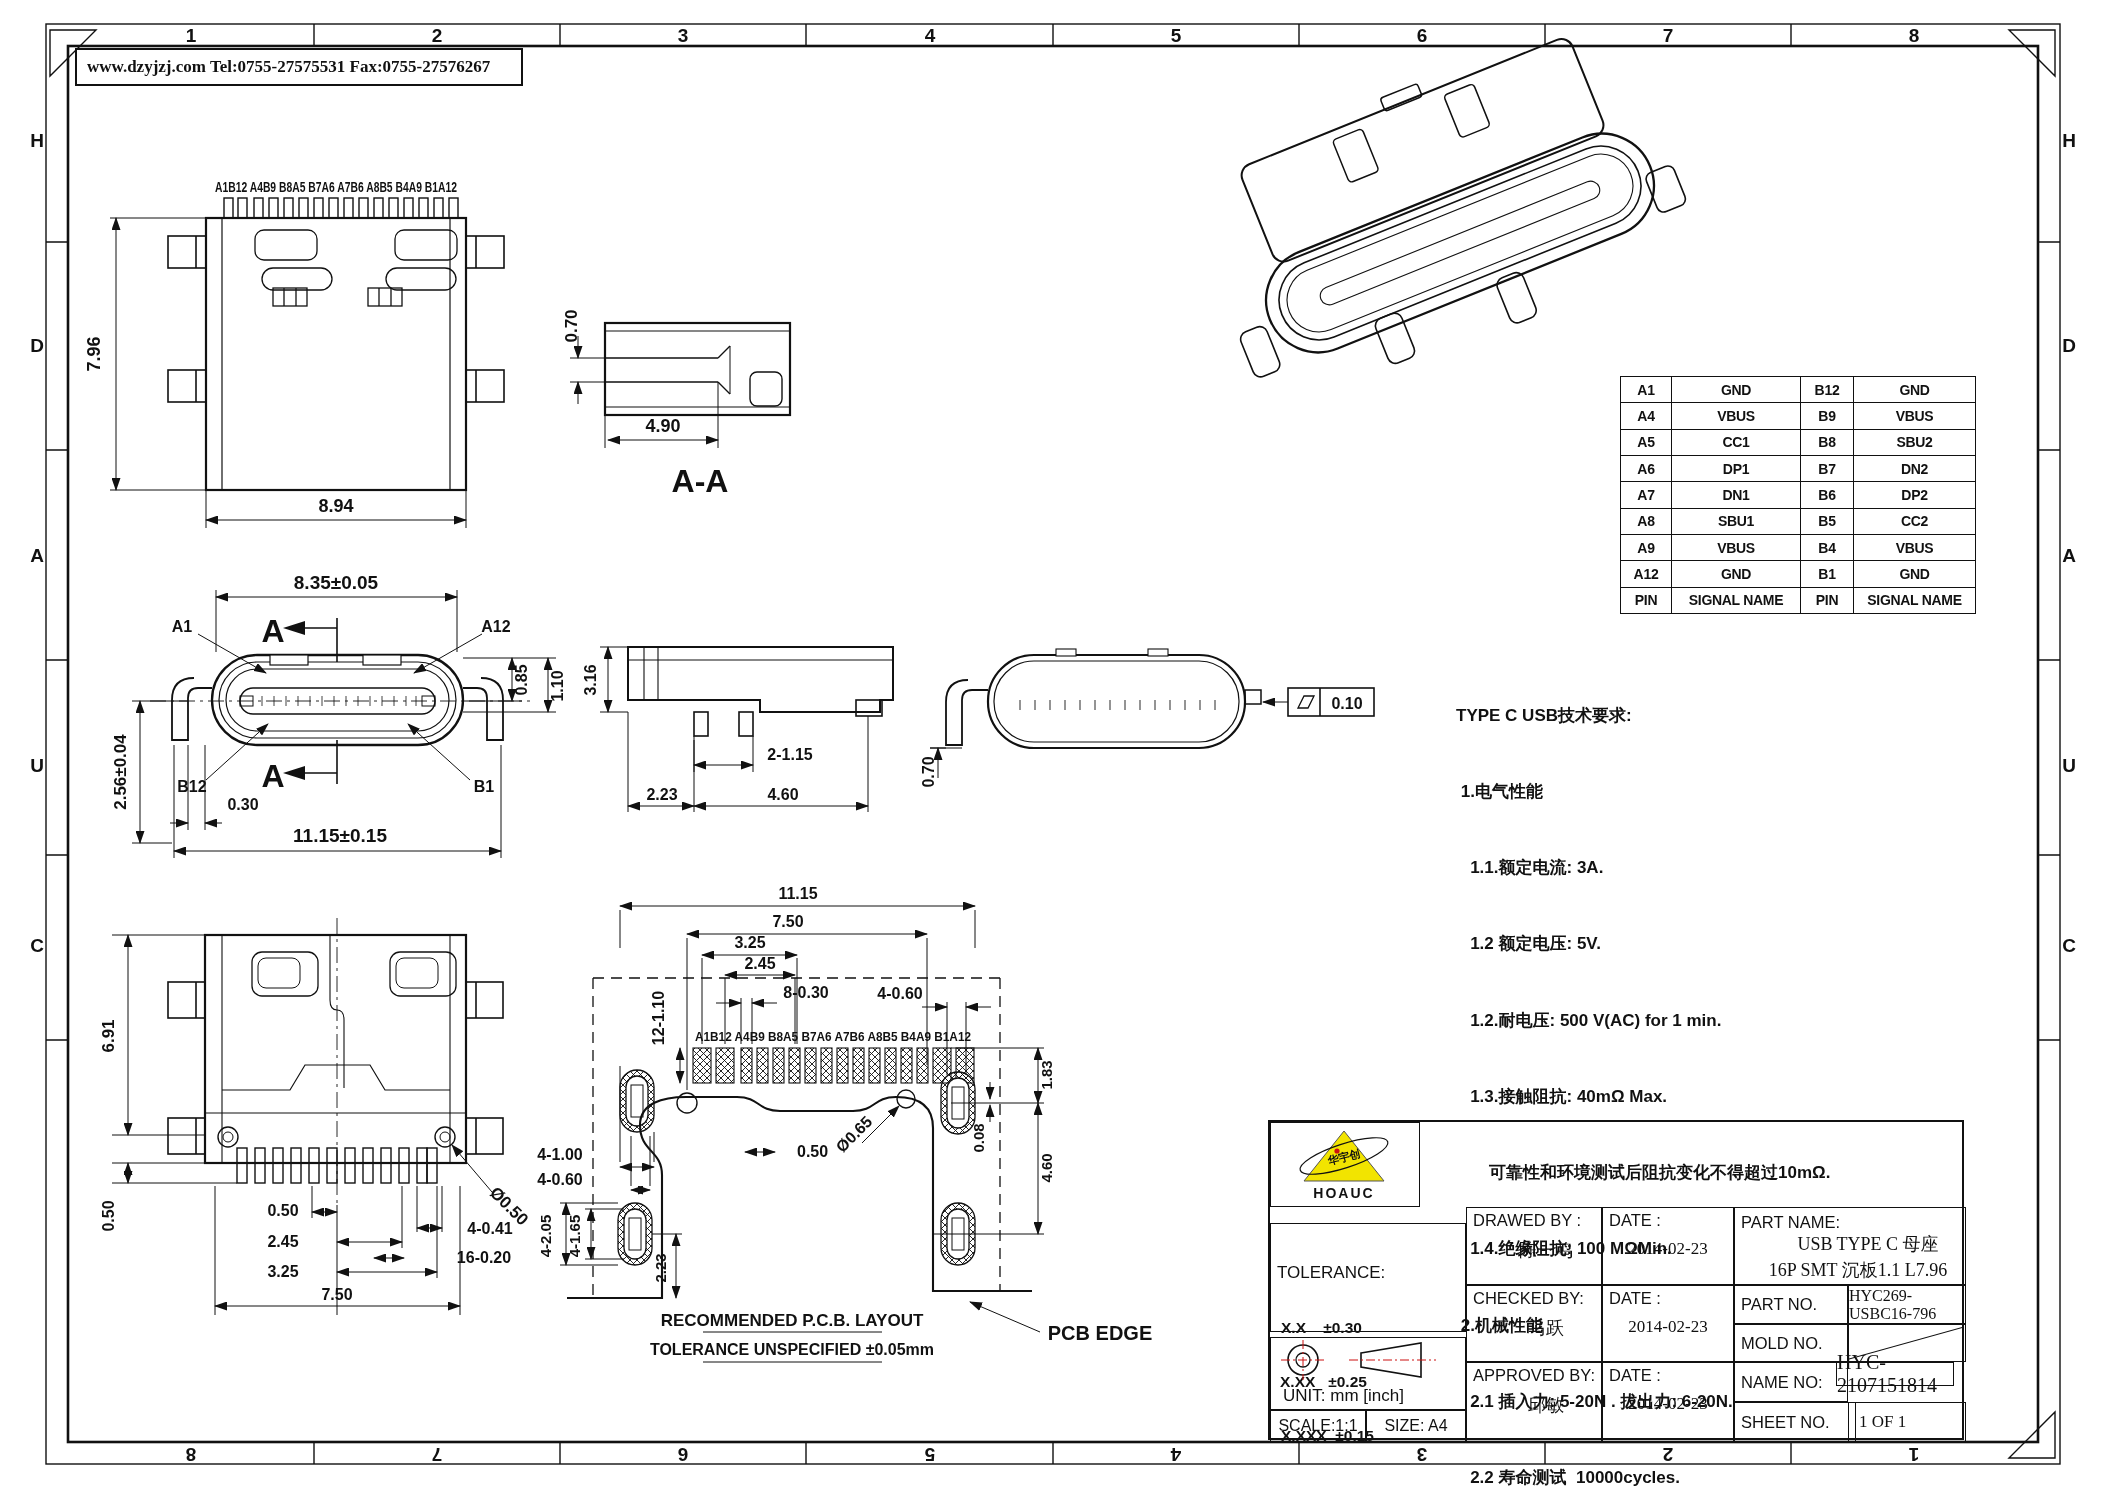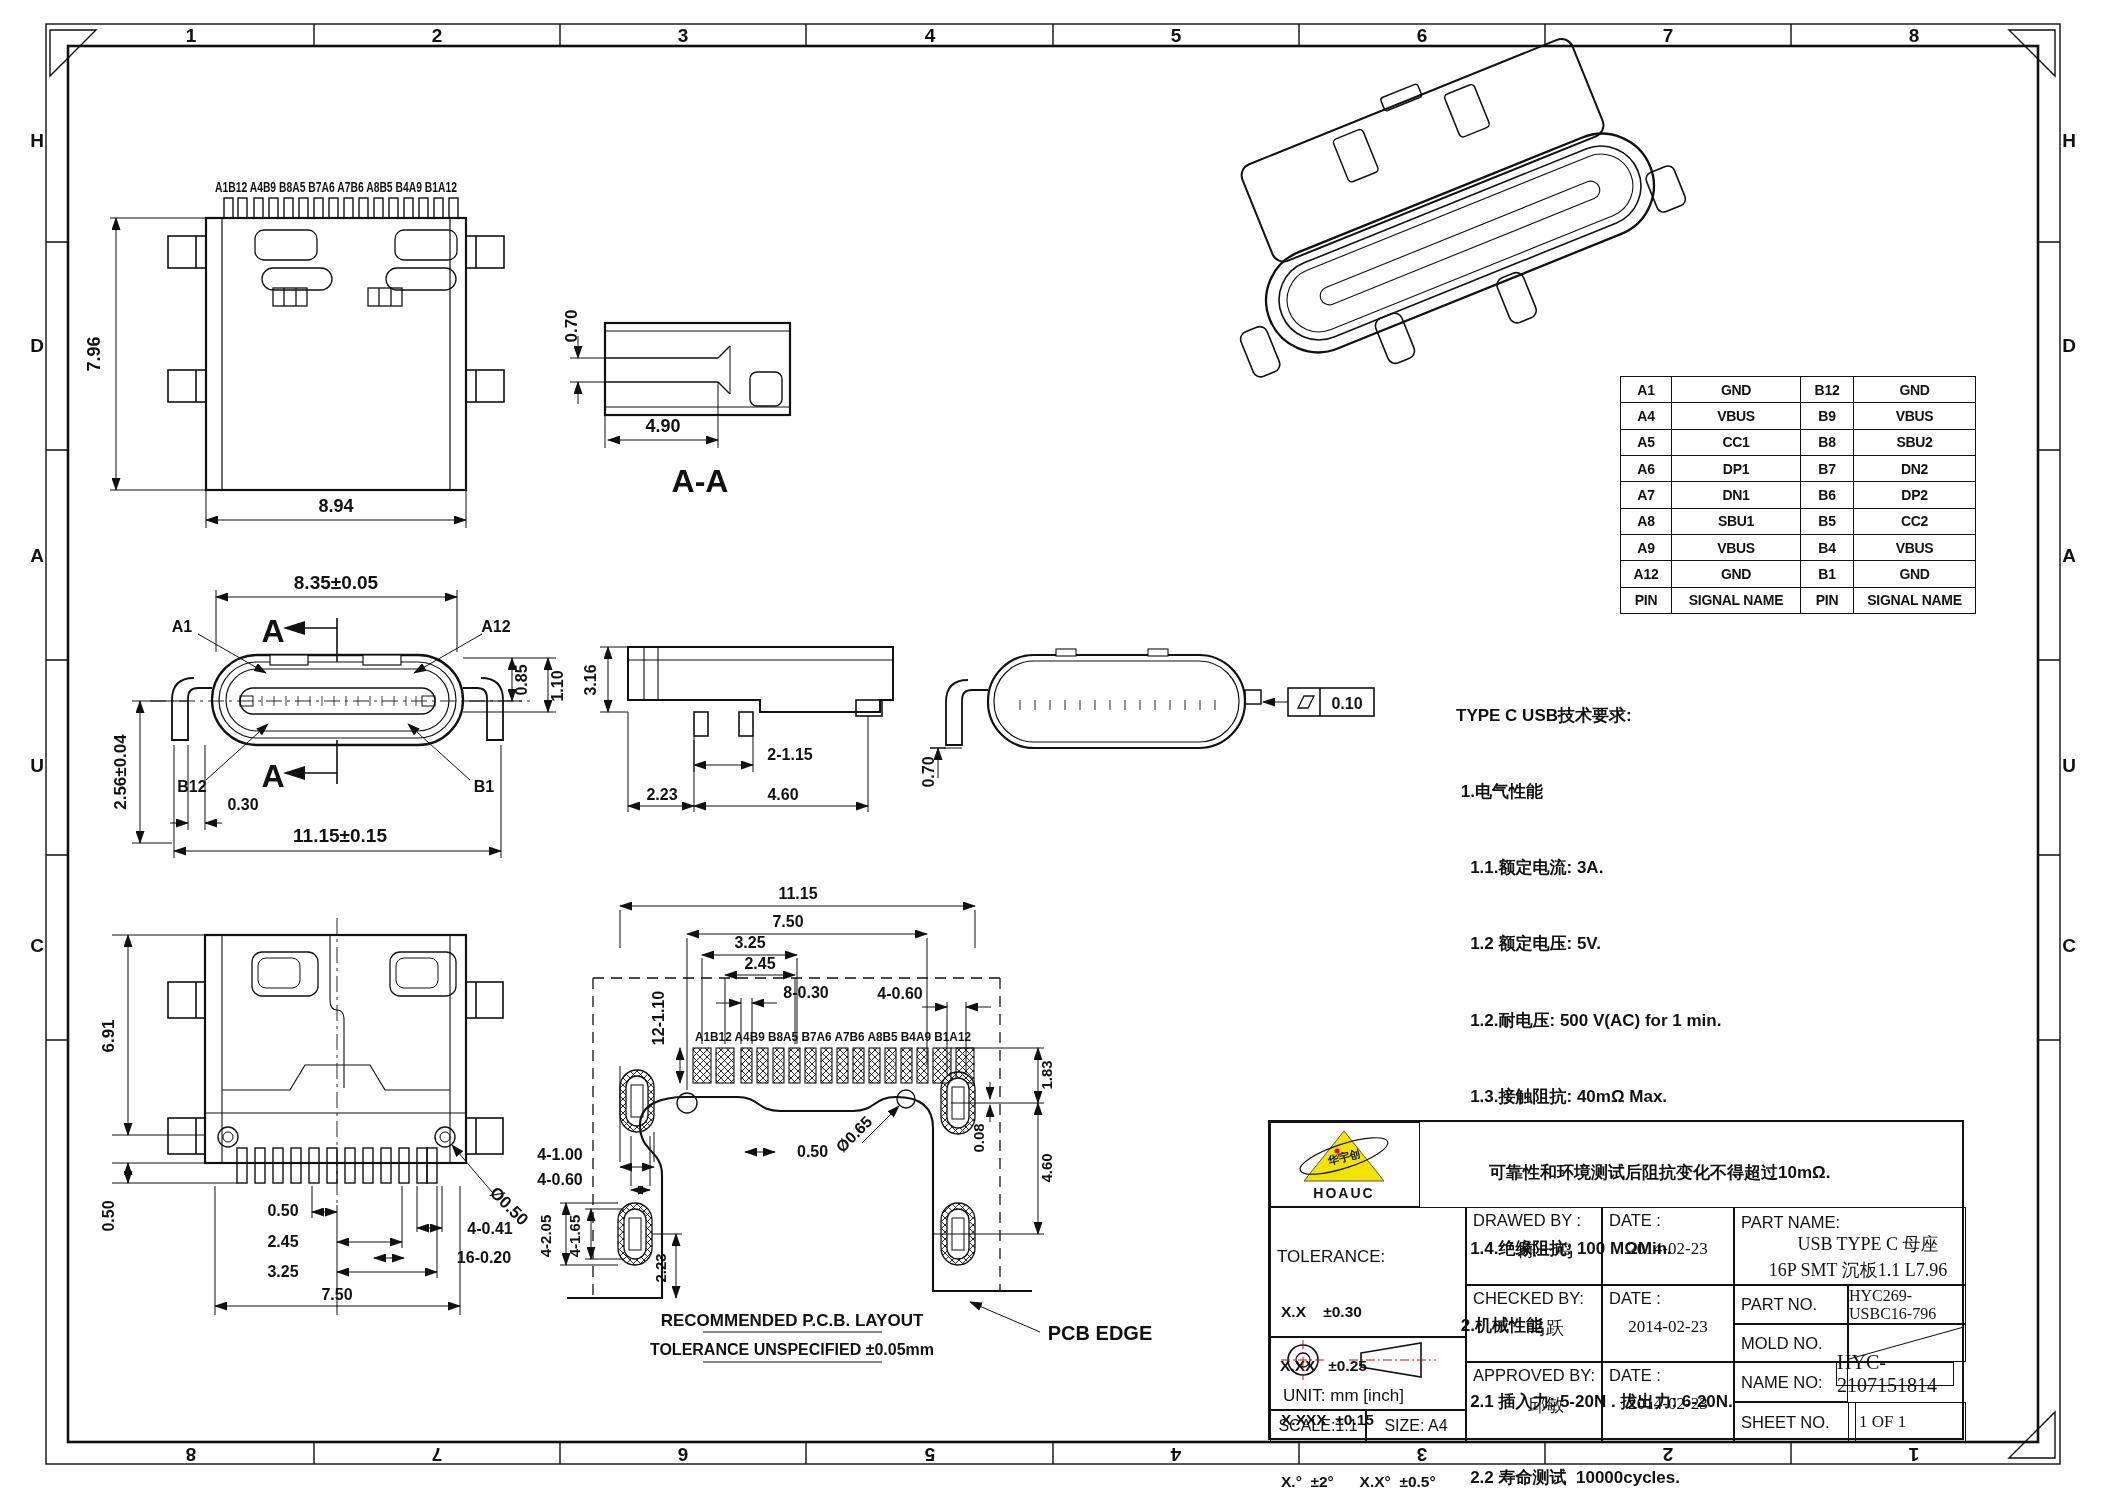--- a/index.html
+++ b/index.html
@@ -442,20 +442,23 @@
     <text x="560" y="1185" text-anchor="middle" font-size="16">4-0.60</text>
     <text x="551" y="1236" text-anchor="middle" font-size="15" transform="rotate(-90 551 1236)">4-2.05</text>
     <text x="580" y="1236" text-anchor="middle" font-size="15" transform="rotate(-90 580 1236)">4-1.65</text>
     <text x="666" y="1268" text-anchor="middle" font-size="15" transform="rotate(-90 666 1268)">2.23</text>
     <text x="792" y="1326" text-anchor="middle" font-size="17">RECOMMENDED  P.C.B.  LAYOUT</text>
     <text x="792" y="1355" text-anchor="middle" font-size="16">TOLERANCE UNSPECIFIED ±0.05mm</text>
     <text x="1100" y="1340" text-anchor="middle" font-size="20" font-weight="normal">PCB EDGE</text>
   </g>
 </svg>
 
+<div id="hdr" class="abs">
+  <span>www.dzyjzj.com  Tel:0755-27575531  Fax:0755-27576267</span>
+</div>
 
 <div id="pintable" class="abs">
   <table>
     <tbody>
           <tr>
       <td style="width:50px">A1</td>
       <td style="width:128px">GND</td>
       <td style="width:52px">B12</td>
       <td>GND</td>
     </tr>
@@ -539,21 +542,21 @@
   <div class="cell" style="left:0;top:0;width:150px;height:85px">
     <svg width="147" height="82" viewBox="0 0 147 82">
       <polygon points="73,8 113,58 33,58" fill="#f2e400" stroke="#555" stroke-width="1"></polygon>
       <ellipse cx="73" cy="33" rx="46" ry="12" fill="none" stroke="#111" stroke-width="1.2" transform="rotate(-18 73 33)"></ellipse>
       <circle cx="66" cy="28" r="2.6" fill="#cc1111"></circle>
       <text x="73" y="38" text-anchor="middle" font-size="11" fill="#cc1111" transform="rotate(-14 73 34)">华宇创</text>
       <text x="73" y="75" text-anchor="middle" font-size="14" letter-spacing="2" fill="#222">HOAUC</text>
     </svg>
   </div>
 
-  <div class="cell" style="left:0;top:85px;width:196px;height:130px;font-size:15.5px;font-weight:bold;white-space:pre">
+  <div class="cell" style="left:0;top:101px;width:196px;height:109px;font-size:15.5px;font-weight:bold;white-space:pre">
     <div class="lab" style="font-size:17px;font-weight:normal">TOLERANCE:</div>
     <div style="padding-left:10px">X.X    ±0.30</div>
     <div style="padding-left:9px">X.XX   ±0.25</div>
     <div style="padding-left:10px">X.XXX  ±0.15</div>
     <div style="padding-left:10px;margin-top:8px">X.°  ±2°      X.X°  ±0.5°</div>
   </div>
 
   <div class="cell" style="left:0;top:215px;width:196px;height:73px">
     <svg width="193" height="44" viewBox="0 0 193 44">
       <circle cx="32" cy="22" r="15" fill="none" stroke="#111" stroke-width="1.6"></circle>

